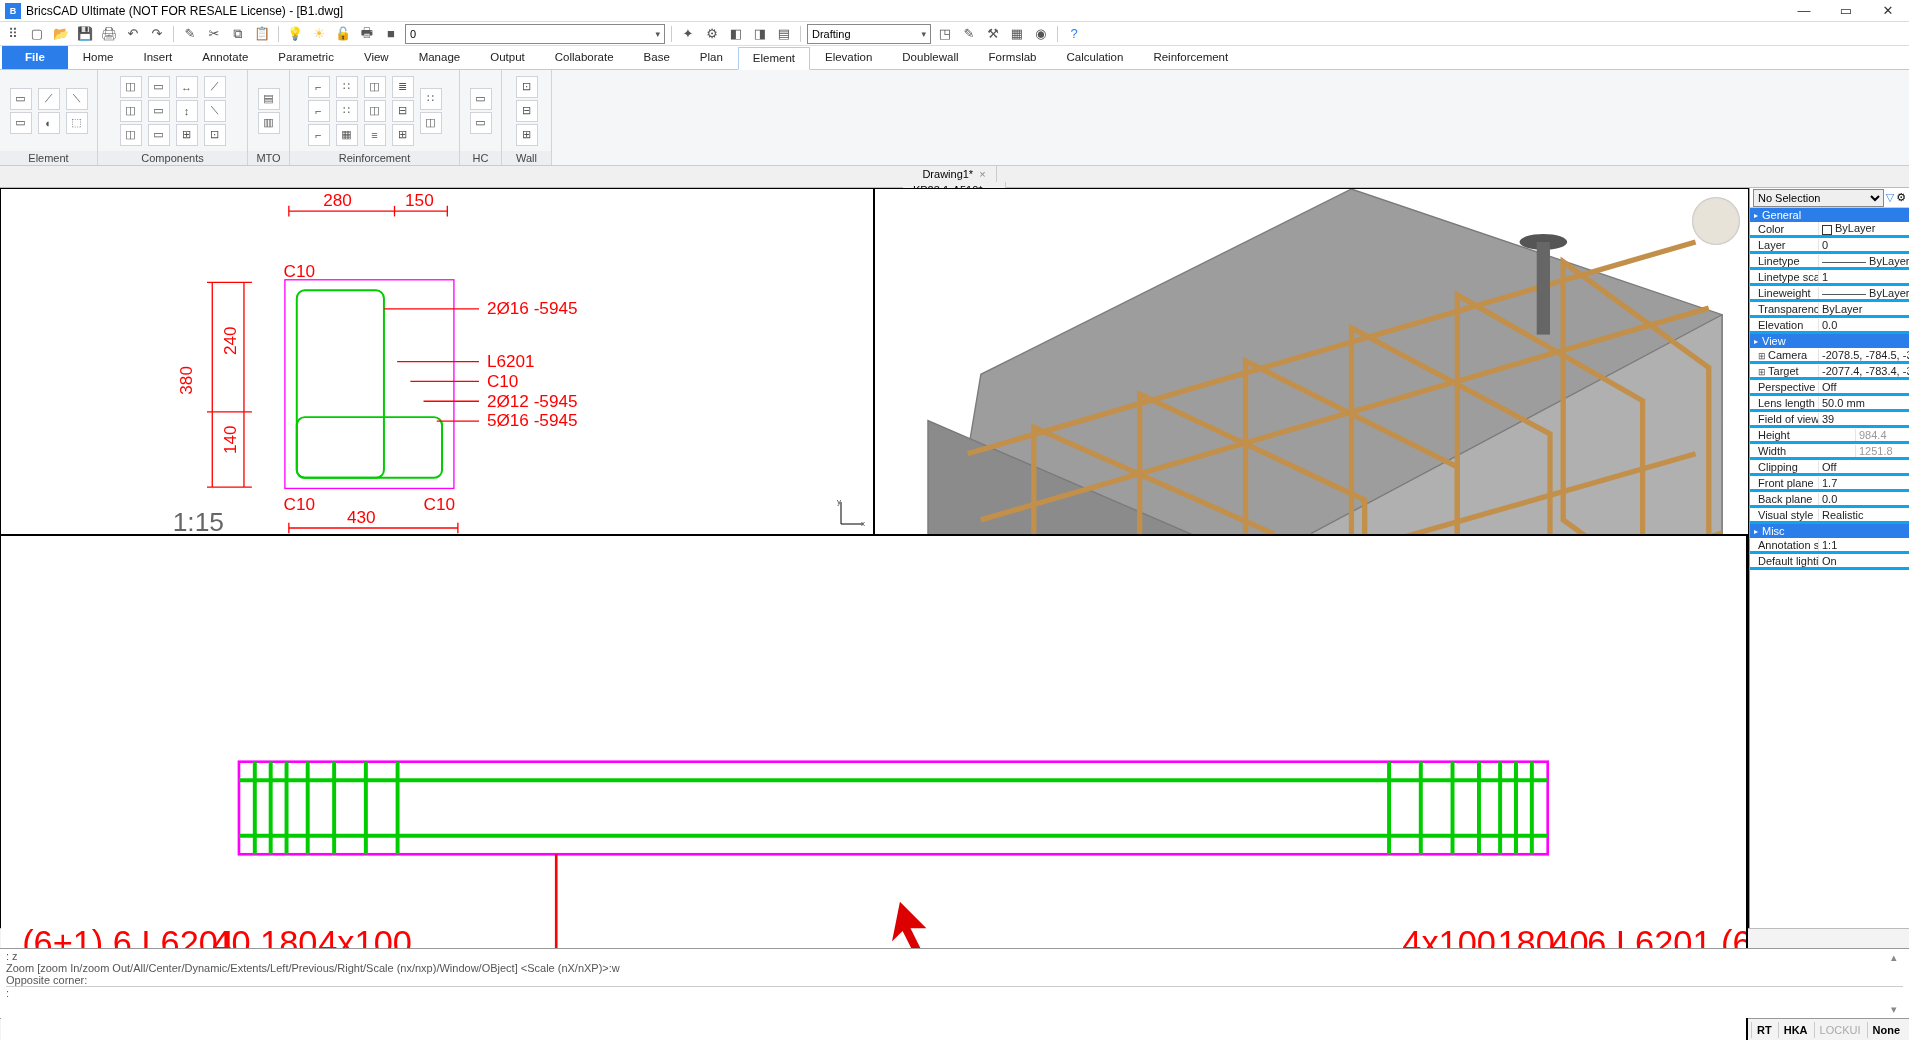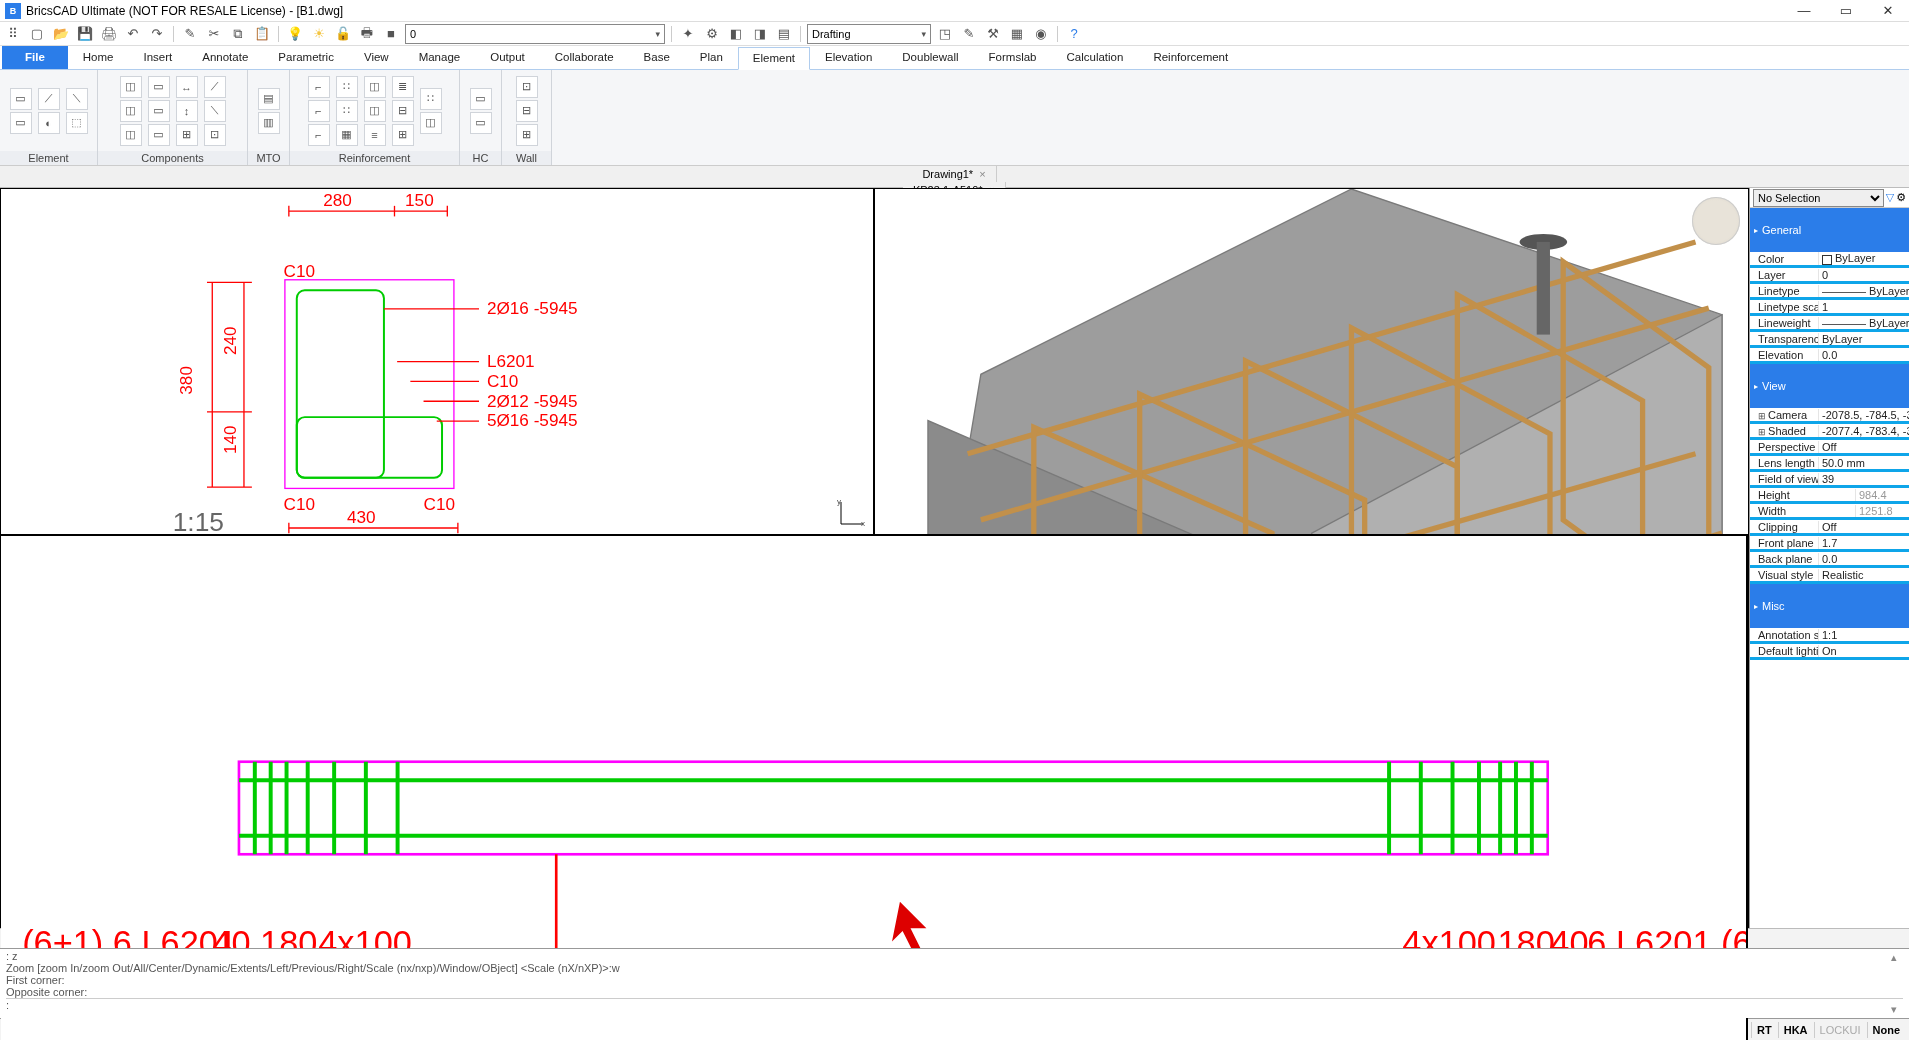--- a/index.html
+++ b/index.html
@@ -68,21 +68,21 @@
 .vp-3d svg { position:absolute; inset:0; }
 .rebar { stroke: #c2904a; stroke-width: 4; fill: none; }
 .concrete { fill: #9d9d9d; stroke: #7a7a7a; stroke-width: 1; }
 .axis3d line { stroke-width: 2; }
 .viewcube { position:absolute; top:8px; right:8px; width:48px; height:48px; border-radius:50%; background:radial-gradient(circle,#e8e3d9 60%,#d8d2c5); box-shadow:0 0 0 1px #ccc inset; }
 
 
 .proppanel { width: 160px; border-left: 1px solid #999; display: flex; flex-direction: column; background: #fff; font-size: 11px; }
 .proppanel .pphdr { height: 20px; display: flex; align-items: center; padding: 0 3px; border-bottom: 1px solid #ccc; gap: 2px; }
 .proppanel select { flex: 1; height: 18px; font-size: 11px; border: 1px solid #888; }
-.ppgroup { background: #2b7de9; color: #fff; padding: 16px 4px; display: flex; align-items: center; gap: 4px; font-weight: 500; }
+.ppgroup { background: #2b7de9; color: #fff; padding: 1px 4px; display: flex; align-items: center; gap: 4px; font-weight: 500; }
 .ppgroup::before { content: "▸"; font-size: 8px; }
 .pprow { display: flex; border-bottom: 3px solid #0ea5e9; height: 16px; align-items: center; }
 .pprow .k { width: 68px; padding-left: 8px; color: #222; white-space: nowrap; overflow: hidden; }
 .pprow .v { flex: 1; border-left: 1px solid #e5e5e5; padding-left: 3px; color: #222; white-space: nowrap; overflow: hidden; }
 .pprow .v.dim { color: #999; margin-left: 37px; }
 .pprow.exp .k::before { content: "⊞ "; font-size: 9px; color:#555; }
 
 
 .layouttabs { height: 20px; background: #f3f3f3; border-top: 1px solid #bbb; display: flex; align-items: center; gap: 0; font-size: 11px; }
 .layouttabs .nav { width: 18px; height: 18px; border: 1px solid #999; background: #fff; text-align: center; line-height: 16px; margin-left: 1px; font-size: 10px; }
@@ -495,21 +495,21 @@
         <div class="pprow">
           <span class="k">Elevation</span>
           <span class="v">0.0</span>
         </div>
         <div class="ppgroup">View</div>
         <div class="pprow exp">
           <span class="k">Camera</span>
           <span class="v">-2078.5, -784.5, -3</span>
         </div>
         <div class="pprow exp">
-          <span class="k">Shaded</span>
+          <span class="k">Target</span>
           <span class="v">-2077.4, -783.4, -3</span>
         </div>
         <div class="pprow">
           <span class="k">Perspective</span>
           <span class="v">Off</span>
         </div>
         <div class="pprow">
           <span class="k">Lens length</span>
           <span class="v">50.0 mm</span>
         </div>
@@ -560,21 +560,20 @@
   <span class="nav">▶</span>
   <span class="nav">⏭</span>
   <span class="nav">▦</span>
   <span id="lt-holder"><span class="lt active">Model</span><span class="lt">Layout1</span><span class="lt">DRAWING</span></span>
   <span class="nav">+</span>
 </div>
 
 <div class="cmdarea">
   <div class="line">: z</div>
   <div class="line">Zoom [zoom In/zoom Out/All/Center/Dynamic/Extents/Left/Previous/Right/Scale (nx/nxp)/Window/OBject] &lt;Scale (nX/nXP)&gt;:w</div>
-  <div class="line">First corner:</div>
   <div class="line">Opposite corner:</div>
   <div class="line cmdprompt">:</div>
   <div class="scroll">
       <span>▴</span>
       <span>▾</span>
     </div>
 </div>
 
 <div class="status">
   <span class="left">Ready</span>

